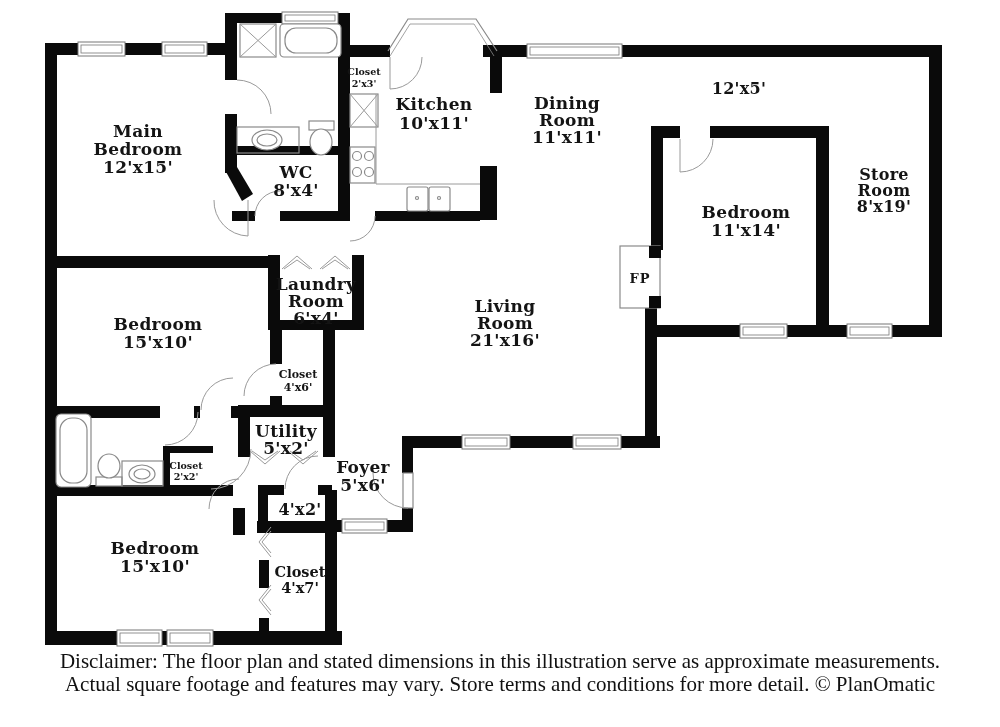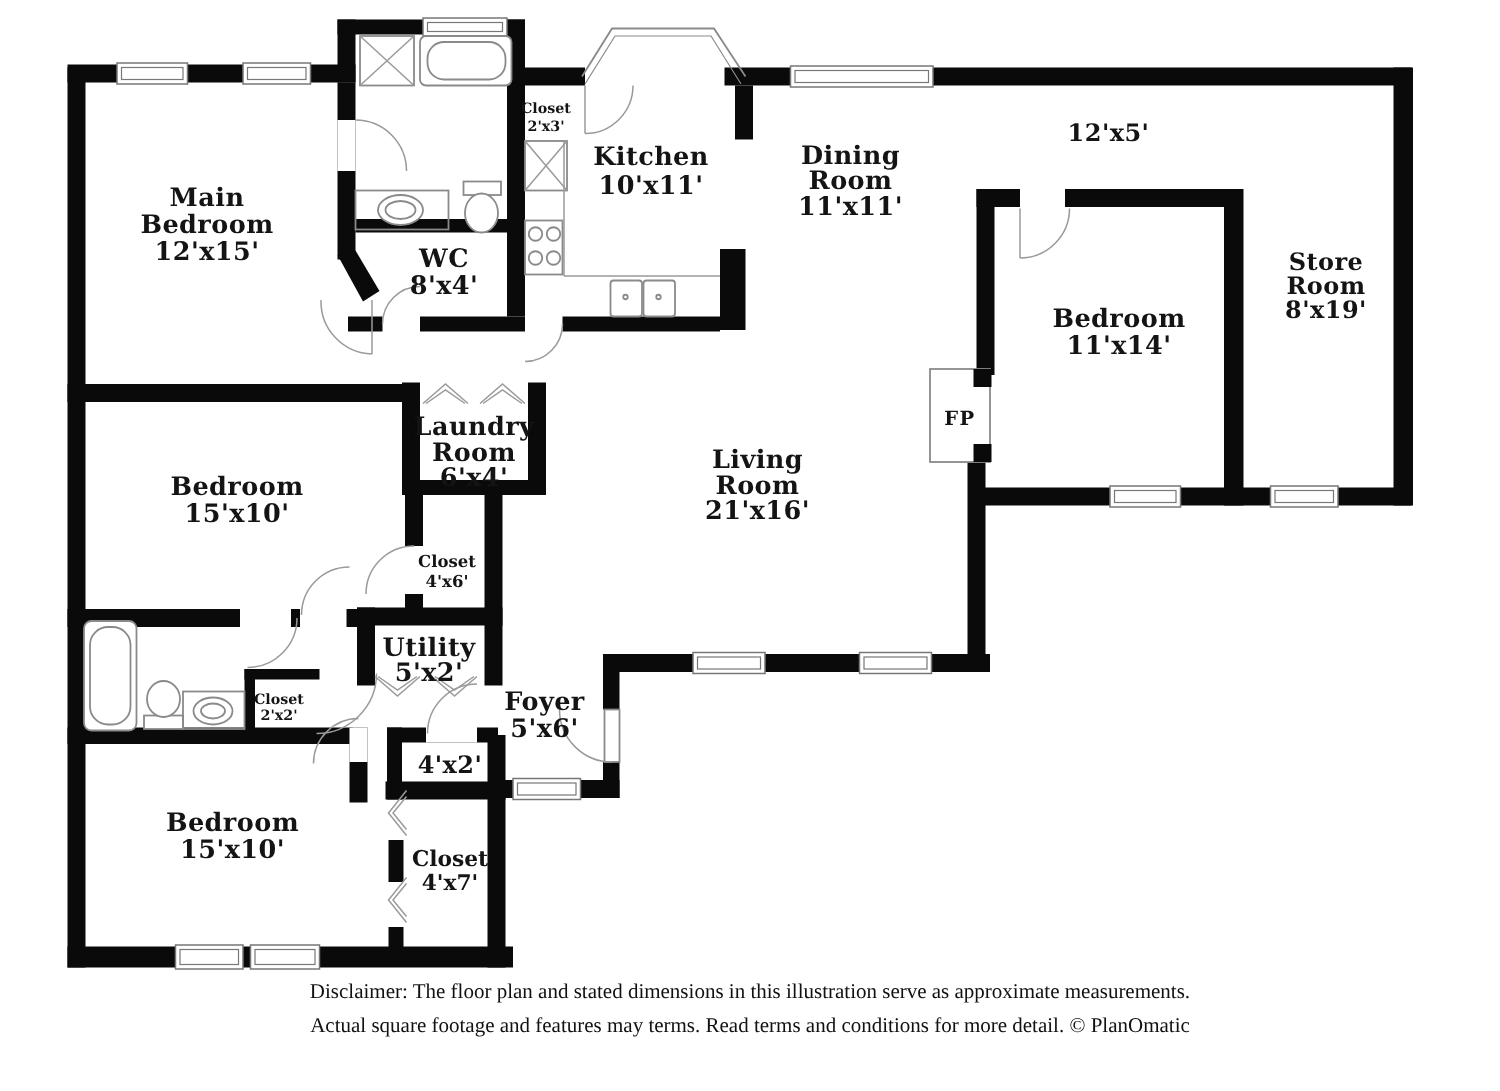--- a/index.html
+++ b/index.html
@@ -17,21 +17,21 @@
   .wall   { fill:#0a0a0a; }
   .fx     { stroke:#8a8a8a; fill:#ffffff; stroke-width:1.2; }
   .fxl    { stroke:#8a8a8a; fill:none; stroke-width:1.2; }
   .arc    { stroke:#9a9a9a; fill:none; stroke-width:1; }
   .winr   { fill:#ffffff; stroke:#777777; stroke-width:1; }
   .wini   { fill:none; stroke:#777777; stroke-width:0.8; }
   .dooro  { fill:#ffffff; }
   #disclaimer {
     position:absolute; left:0; top:650px; width:100%;
     text-align:center; font-family:"Liberation Serif", serif;
-    font-size:14px; color:#111; line-height:23px; font-weight:400;
+    font-size:21px; color:#111; line-height:23px; font-weight:400;
   }
 </style>
 </head>
 <body>
 
 <div id="stage">
 <svg width="1000" height="727" viewBox="0 0 1000 727" xmlns="http://www.w3.org/2000/svg">
 
   <g class="wall">
     <rect x="45" y="43" width="192" height="12"></rect>
@@ -357,15 +357,15 @@
     </g>
     <g>
       <text class="lbl-fp" x="640" y="283">FP</text>
     </g>
   </g>
 </svg>
 
   
   <div id="disclaimer">
     <div>Disclaimer: The floor plan and stated dimensions in this illustration serve as approximate measurements.</div>
-    <div>Actual square footage and features may terms. Read terms and conditions for more detail. © PlanOmatic</div>
+    <div>Actual square footage and features may vary. Store terms and conditions for more detail. © PlanOmatic</div>
   </div>
 </div>
 
 </body></html>

